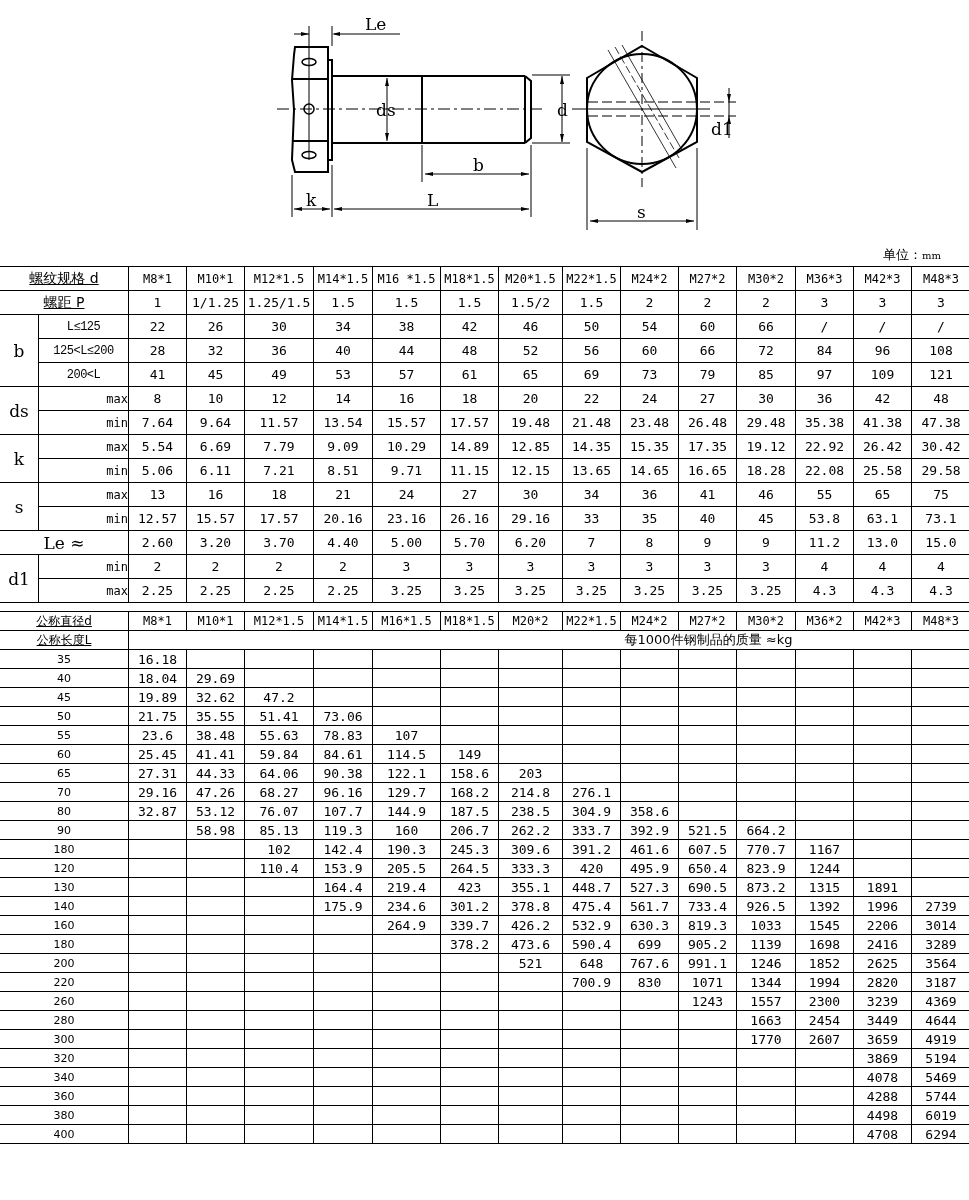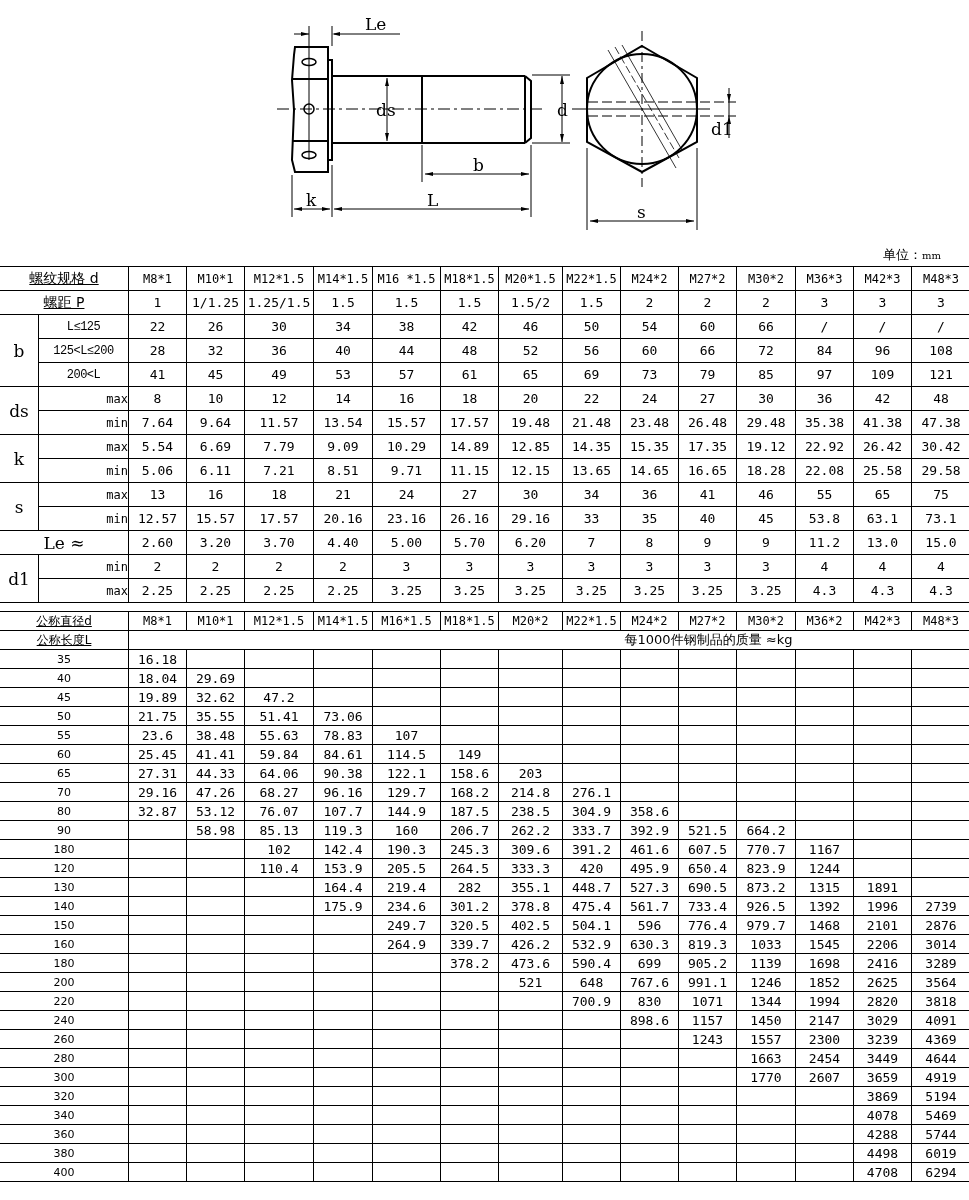--- a/index.html
+++ b/index.html
@@ -623,21 +623,21 @@
         <td></td>
         <td></td>
       </tr>
       <tr>
         <td class="rowlabel">130</td>
         <td></td>
         <td></td>
         <td></td>
         <td>164.4</td>
         <td>219.4</td>
-        <td>282</td>
+        <td>423</td>
         <td>355.1</td>
         <td>448.7</td>
         <td>527.3</td>
         <td>690.5</td>
         <td>873.2</td>
         <td>1315</td>
         <td>1891</td>
         <td></td>
       </tr>
       <tr>
@@ -651,37 +651,20 @@
         <td>378.8</td>
         <td>475.4</td>
         <td>561.7</td>
         <td>733.4</td>
         <td>926.5</td>
         <td>1392</td>
         <td>1996</td>
         <td>2739</td>
       </tr>
       <tr>
-        <td class="rowlabel">150</td>
-        <td></td>
-        <td></td>
-        <td></td>
-        <td></td>
-        <td>249.7</td>
-        <td>320.5</td>
-        <td>402.5</td>
-        <td>504.1</td>
-        <td>596</td>
-        <td>776.4</td>
-        <td>979.7</td>
-        <td>1468</td>
-        <td>2101</td>
-        <td>2876</td>
-      </tr>
-      <tr>
         <td class="rowlabel">160</td>
         <td></td>
         <td></td>
         <td></td>
         <td></td>
         <td>264.9</td>
         <td>339.7</td>
         <td>426.2</td>
         <td>532.9</td>
         <td>630.3</td>
@@ -733,38 +716,21 @@
         <td></td>
         <td></td>
         <td></td>
         <td></td>
         <td>700.9</td>
         <td>830</td>
         <td>1071</td>
         <td>1344</td>
         <td>1994</td>
         <td>2820</td>
-        <td>3818</td>
-      </tr>
-      <tr>
-        <td class="rowlabel">240</td>
-        <td></td>
-        <td></td>
-        <td></td>
-        <td></td>
-        <td></td>
-        <td></td>
-        <td></td>
-        <td></td>
-        <td>898.6</td>
-        <td>1157</td>
-        <td>1450</td>
-        <td>2147</td>
-        <td>3029</td>
-        <td>4091</td>
+        <td>3187</td>
       </tr>
       <tr>
         <td class="rowlabel">260</td>
         <td></td>
         <td></td>
         <td></td>
         <td></td>
         <td></td>
         <td></td>
         <td></td>

